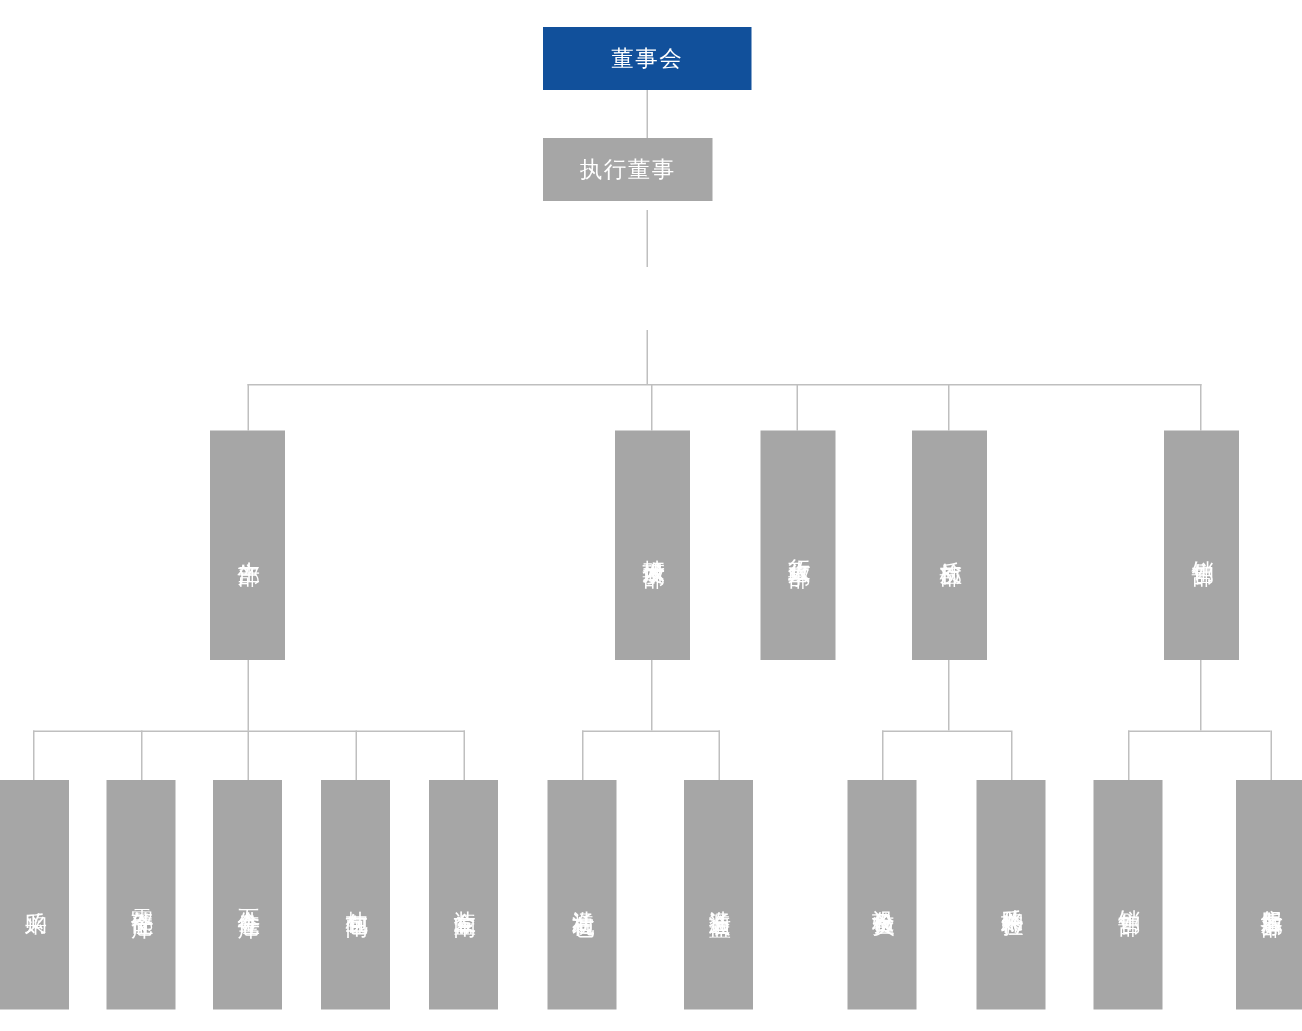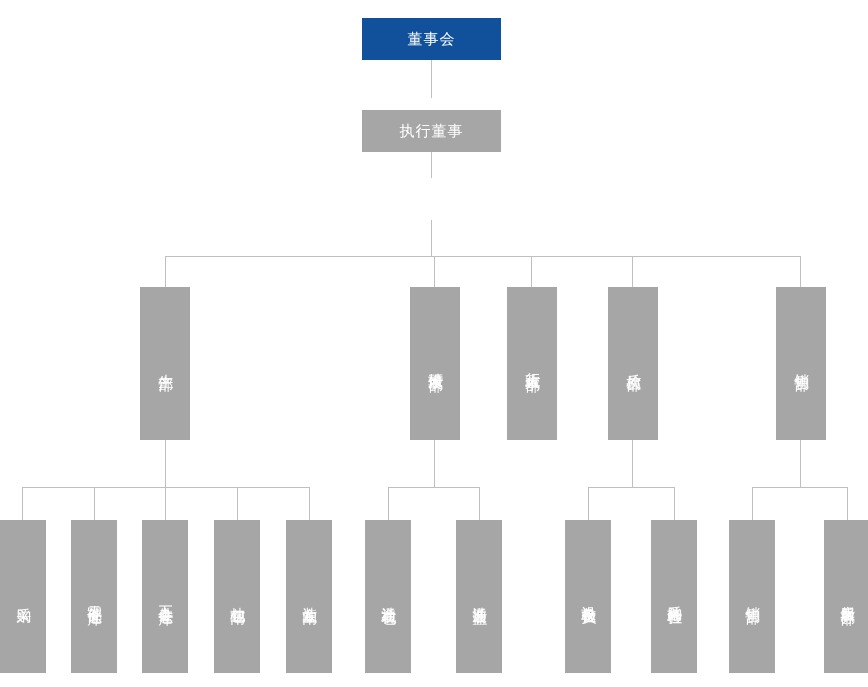--- a/index.html
+++ b/index.html
@@ -93,21 +93,21 @@
 
   <div class="conn v" style="left:800px; top:440px; height:47px;"></div>
   <div class="conn h" style="left:752px; top:487px; width:95px;"></div>
   <div class="conn v" style="left:752px; top:487px; height:33px;"></div>
   <div class="conn v" style="left:847px; top:487px; height:33px;"></div>
 
   <div class="node accent" style="left:362px; top:18px; width:139px; height:42px;">
     <span class="label-h">董事会</span>
   </div>
 
-  <div class="node" style="left:362px; top:110px; width:139px; height:42px;">
+  <div class="node" style="left:362px; top:92px; width:113px; height:42px;">
     <span class="label-h">执行董事</span>
   </div>
 
 
   <div class="node" style="left:140px; top:287px; width:50px; height:153px;">
     <span class="label-v">生产部</span>
   </div>
 
   <div class="node" style="left:410px; top:287px; width:50px; height:153px;">
     <span class="label-v">技术研发部</span>

